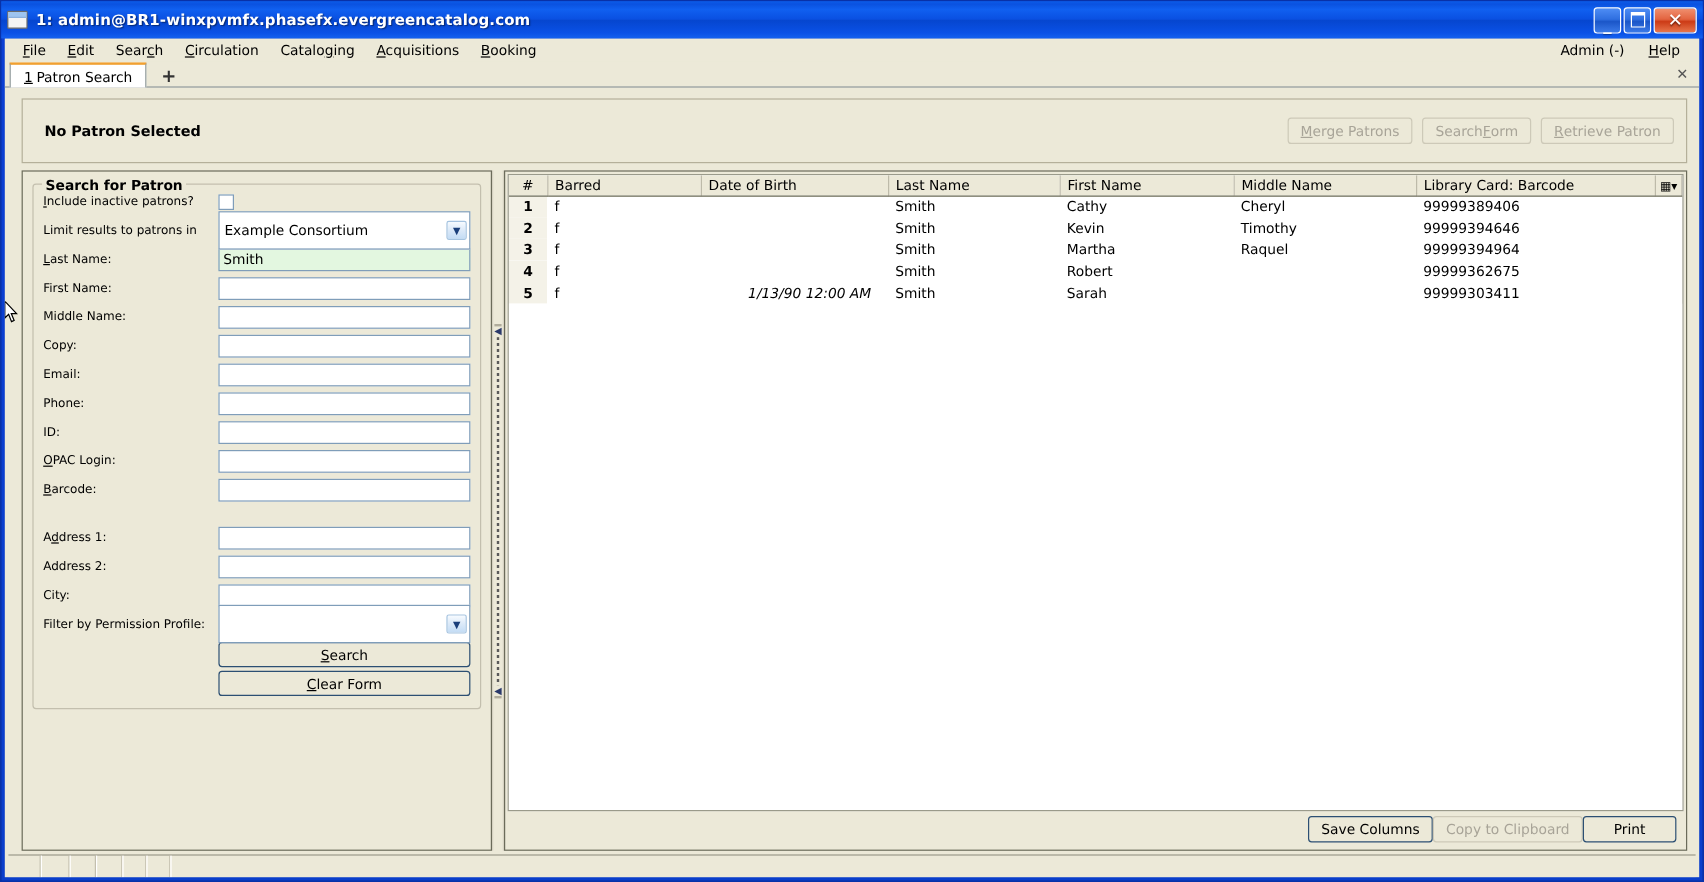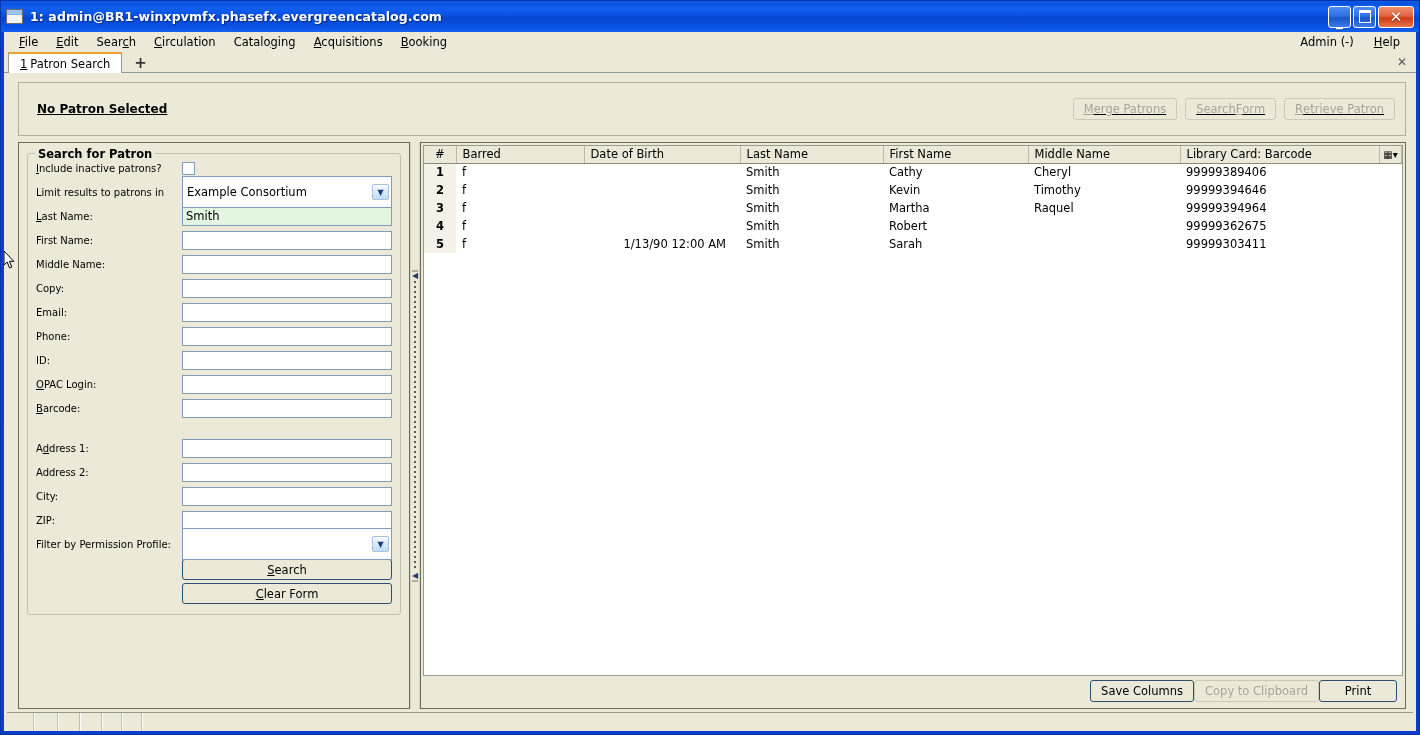--- a/index.html
+++ b/index.html
@@ -126,21 +126,20 @@
   }
 
   
   .patron-header {
     flex: 0 0 54px;
     margin: 9px 10px 0 14px;
     border: 1px solid #b5b09a;
     background: #ece9d8;
     display: flex; align-items: center;
     padding: 0 10px 0 18px;
-    text-decoration: underline;
   }
   .patron-title { font-size: 12px; font-weight: bold; }
   .hdr-buttons { margin-left: auto; display: flex; gap: 8px; }
 
   .btn {
     min-width: 60px; height: 22px;
     padding: 0 10px;
     background: #ece9d8;
     border: 1px solid #2c4f73;
     border-radius: 3px;
@@ -299,21 +298,21 @@
     padding: 0 0 0 6px;
     white-space: nowrap;
     overflow: hidden;
     vertical-align: middle;
   }
   table.grid tbody td.num {
     text-align: center; padding-left: 0;
     font-weight: bold;
     background: #f4f2e8;
   }
-  table.grid tbody td.dob { text-align: right; padding-right: 14px; }
+  table.grid tbody td.dob { text-align: right; padding-right: 14px; font-style: italic; }
   .grid-filler { flex: 1 1 auto; background: #fff; }
 
   .grid-footer {
     flex: 0 0 30px;
     display: flex; align-items: center; justify-content: flex-end;
     gap: 0;
     padding: 0 6px;
   }
 
   
@@ -472,24 +471,20 @@
           <div class="frow">
             <div class="flabel">Address 2:</div>
             <input class="finput" type="text" value="" style="">
           </div>
 
           <div class="frow">
             <div class="flabel">City:</div>
             <input class="finput" type="text" value="" style="">
           </div>
 
-          <div class="frow">
-            <div class="flabel">ZIP:</div>
-            <input class="finput" type="text" value="" style="">
-          </div>
 
           <div class="frow">
             <div class="flabel">Filter by Permission Profile:</div>
             <div class="fselect">
               <span></span>
               <span class="arrow">▼</span>
             </div>
           </div>
 
           <div class="btn-row">

